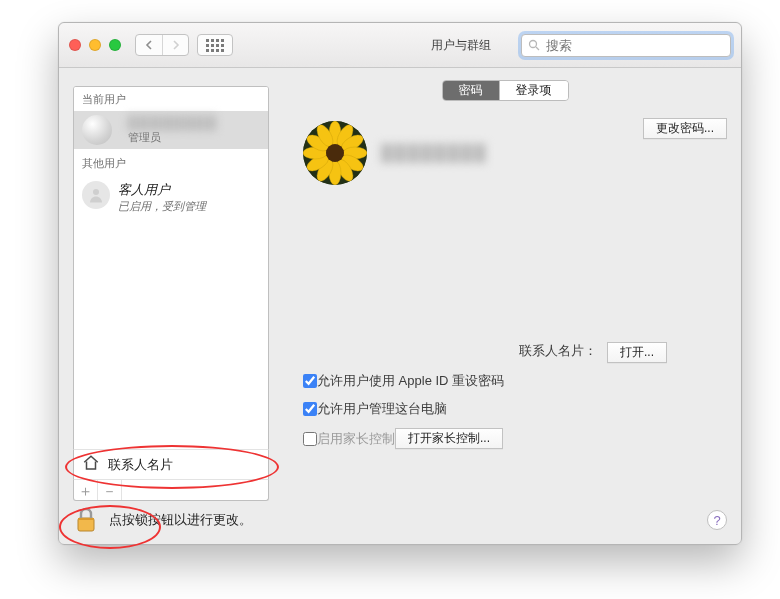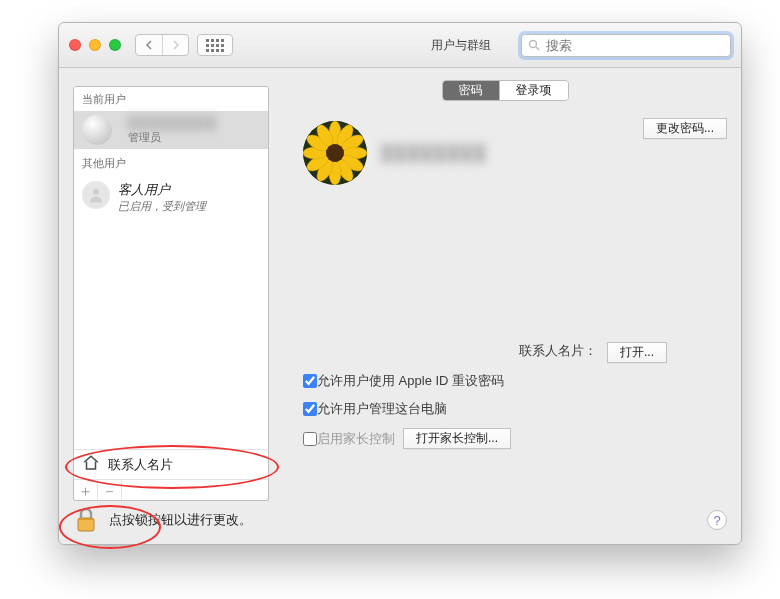--- a/index.html
+++ b/index.html
@@ -204,21 +204,21 @@
           <input type="checkbox" checked="" style="">
           <span class="label">允许用户使用 Apple ID 重设密码</span>
         </label>
         <label class="row">
           <input type="checkbox" checked="" style="">
           <span class="label">允许用户管理这台电脑</span>
         </label>
         <div class="row">
           <input type="checkbox" style="">
           <span class="label" style="color:#9a9a9a">启用家长控制</span>
-          <span class="btn" style="margin-left:8px">打开家长控制...</span>
+          <span class="btn" style="margin-left:0">打开家长控制...</span>
         </div>
       </div>
     </div>
 
     <div class="footer">
       <span class="lock">
         <svg width="22" height="26" viewBox="0 0 22 26">
           <rect x="3" y="11" width="16" height="13" rx="2" fill="#f2b84b" stroke="#b8862f"></rect>
           <rect x="3" y="11" width="16" height="2" fill="#d99a2e"></rect>
           <path d="M6 11V7a5 5 0 0 1 10 0v4" fill="none" stroke="#9a9a99" stroke-width="2.4"></path>

